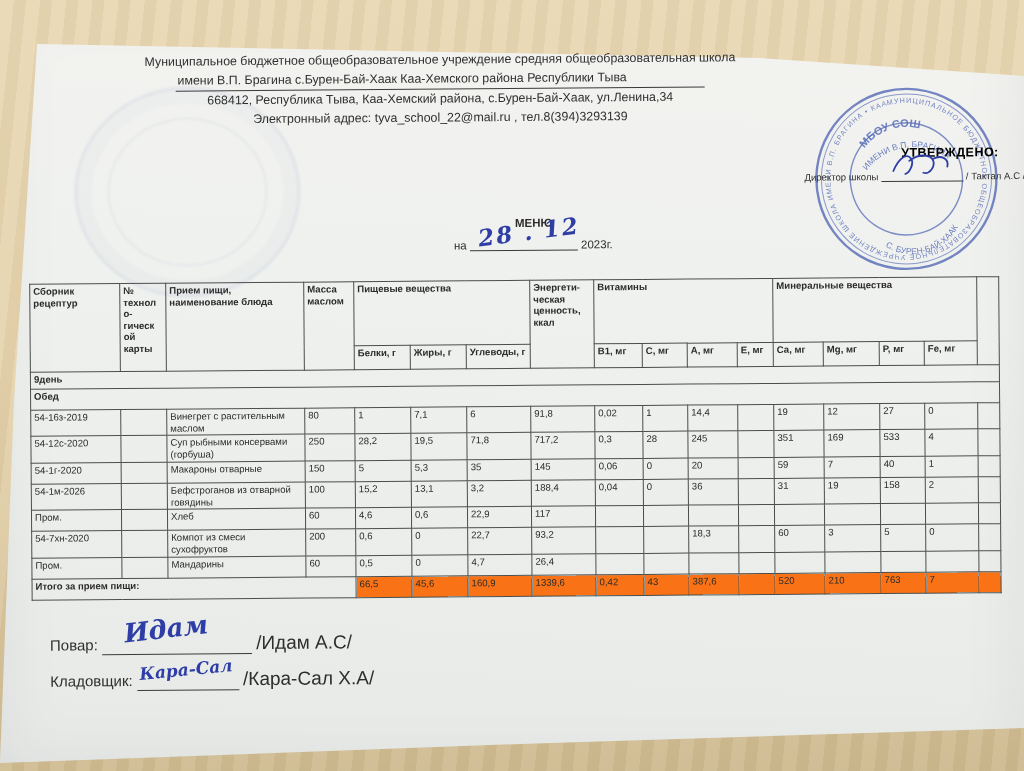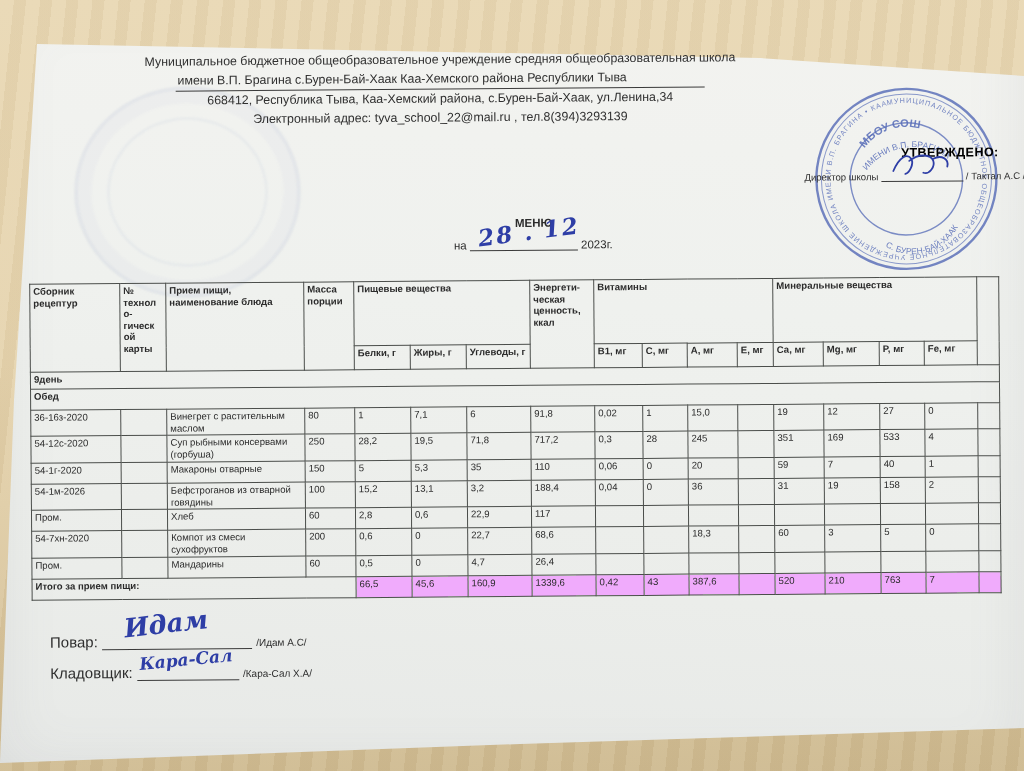--- a/index.html
+++ b/index.html
@@ -34,28 +34,28 @@
   .menu-title{position:absolute;left:380px;top:217px;width:310px;text-align:center;font-size:11.5px;font-weight:bold;color:#2c2c2c;}
   .menu-date{position:absolute;left:455px;top:238px;font-size:11.5px;color:#2c2c2c;white-space:nowrap;}
   .menu-date .dline{display:inline-block;width:108px;border-bottom:1.2px solid #3a3a3a;position:relative;height:12px;vertical-align:bottom;}
   .hand{font-family:"DejaVu Serif",serif;font-style:italic;font-weight:bold;color:#2e3ea6;}
   .hand-date{position:absolute;left:8px;top:-20px;font-size:23px;transform:rotate(-7deg);letter-spacing:2px;white-space:nowrap;}
   
   .tbl-wrap{position:absolute;left:30px;top:280px;}
   table{border-collapse:collapse;table-layout:fixed;width:962px;font-size:9.6px;color:#2b2b2b;}
   th,td{border:1px solid #4b4e4b;vertical-align:top;text-align:left;padding:1px 3px;overflow:hidden;line-height:11.5px;}
   th{font-weight:bold;}
-  td.gray{background:#f0abfc;}
+  td.gray{background:#f97316;}
   tr.sec td{font-weight:bold;border-left:1px solid #4b4e4b;border-right:1px solid #4b4e4b;}
   .total-label{font-weight:bold;}
   
   .foot{position:absolute;left:48px;top:630px;font-size:15px;color:#2e2e2e;}
   .foot .row{position:relative;margin-bottom:14px;white-space:nowrap;}
   .foot .sigline{display:inline-block;border-bottom:1.3px solid #3a3a3a;height:14px;vertical-align:bottom;position:relative;}
-  .foot .name{font-size:10px;}
+  .foot .name{font-size:19px;}
   .cook-sig{position:absolute;left:22px;top:-26px;font-size:26px;transform:rotate(-6deg);}
   .keeper-sig{position:absolute;left:2px;top:-16px;font-size:17px;transform:rotate(-5deg);}
   svg text{font-family:"Liberation Sans",sans-serif;}
 </style>
 </head>
 <body>
 
 <div class="wood-streak"></div>
 <div class="paper"></div>
 
@@ -135,21 +135,21 @@
           <col style="width:56px">
           <col style="width:45px">
           <col style="width:53px">
           <col style="width:22px">
     </colgroup>
     <tbody>
           <tr style="height:64px">
       <th rowspan="2">Сборник рецептур</th>
       <th rowspan="2">№ технол о-гическ ой карты</th>
       <th rowspan="2">Прием пищи, наименование блюда</th>
-      <th rowspan="2">Масса порции</th>
+      <th rowspan="2">Масса маслом</th>
       <th colspan="3">Пищевые вещества</th>
       <th rowspan="2">Энергети-ческая ценность, ккал</th>
       <th colspan="4">Витамины</th>
       <th colspan="4">Минеральные вещества</th>
       <th rowspan="2"></th>
     </tr>
     <tr style="height:24px">
       <th>Белки, г</th>
       <th>Жиры, г</th>
       <th>Углеводы, г</th>
@@ -162,31 +162,31 @@
       <th>Р, мг</th>
       <th>Fe, мг</th>
     </tr>
     <tr class="sec" style="height:17px">
       <td colspan="17">9день</td>
     </tr>
     <tr class="sec" style="height:21px">
       <td colspan="17">Обед</td>
     </tr>
     <tr style="height:26px">
-      <td>36-16з-2020</td>
+      <td>54-16з-2019</td>
       <td></td>
       <td>Винегрет с растительным маслом</td>
       <td>80</td>
       <td>1</td>
       <td>7,1</td>
       <td>6</td>
       <td>91,8</td>
       <td>0,02</td>
       <td>1</td>
-      <td>15,0</td>
+      <td>14,4</td>
       <td></td>
       <td>19</td>
       <td>12</td>
       <td>27</td>
       <td>0</td>
       <td></td>
     </tr>
     <tr style="height:27px">
       <td>54-12с-2020</td>
       <td></td>
@@ -207,21 +207,21 @@
       <td></td>
     </tr>
     <tr style="height:21px">
       <td>54-1г-2020</td>
       <td></td>
       <td>Макароны отварные</td>
       <td>150</td>
       <td>5</td>
       <td>5,3</td>
       <td>35</td>
-      <td>110</td>
+      <td>145</td>
       <td>0,06</td>
       <td>0</td>
       <td>20</td>
       <td></td>
       <td>59</td>
       <td>7</td>
       <td>40</td>
       <td>1</td>
       <td></td>
     </tr>
@@ -242,21 +242,21 @@
       <td>19</td>
       <td>158</td>
       <td>2</td>
       <td></td>
     </tr>
     <tr style="height:21px">
       <td>Пром.</td>
       <td></td>
       <td>Хлеб</td>
       <td>60</td>
-      <td>2,8</td>
+      <td>4,6</td>
       <td>0,6</td>
       <td>22,9</td>
       <td>117</td>
       <td></td>
       <td></td>
       <td></td>
       <td></td>
       <td></td>
       <td></td>
       <td></td>
@@ -264,21 +264,21 @@
       <td></td>
     </tr>
     <tr style="height:27px">
       <td>54-7хн-2020</td>
       <td></td>
       <td>Компот из смеси сухофруктов</td>
       <td>200</td>
       <td>0,6</td>
       <td>0</td>
       <td>22,7</td>
-      <td>68,6</td>
+      <td>93,2</td>
       <td></td>
       <td></td>
       <td>18,3</td>
       <td></td>
       <td>60</td>
       <td>3</td>
       <td>5</td>
       <td>0</td>
       <td></td>
     </tr>

